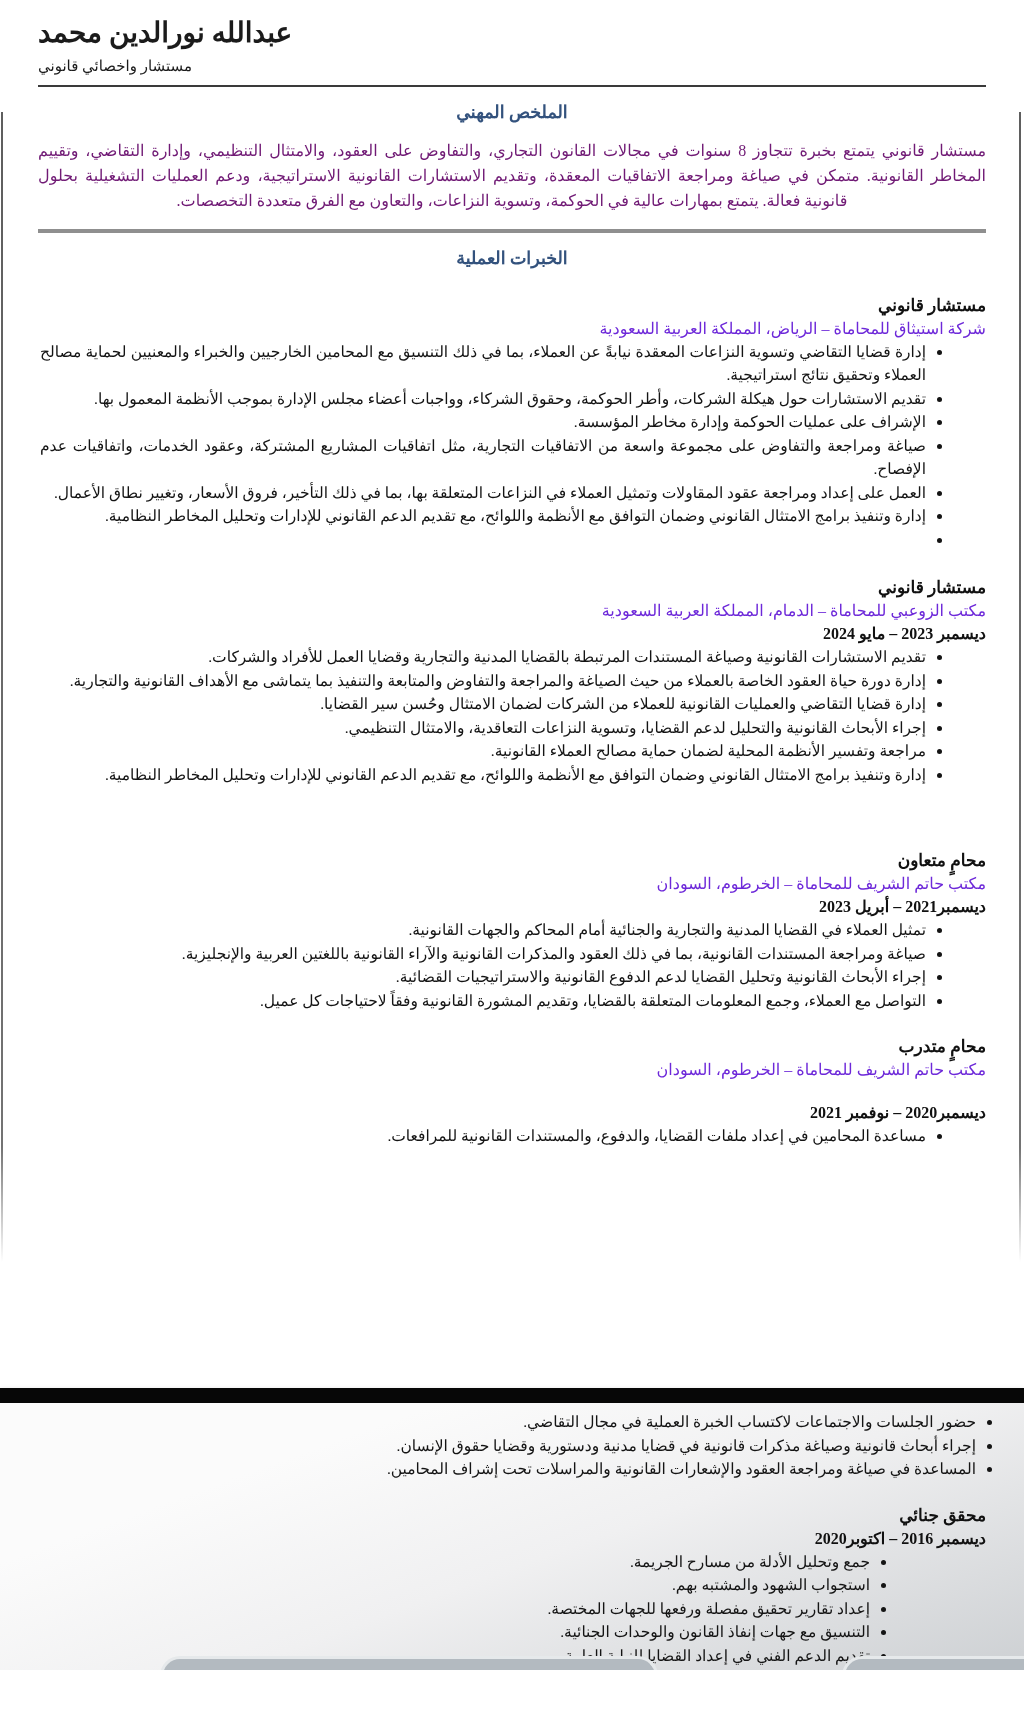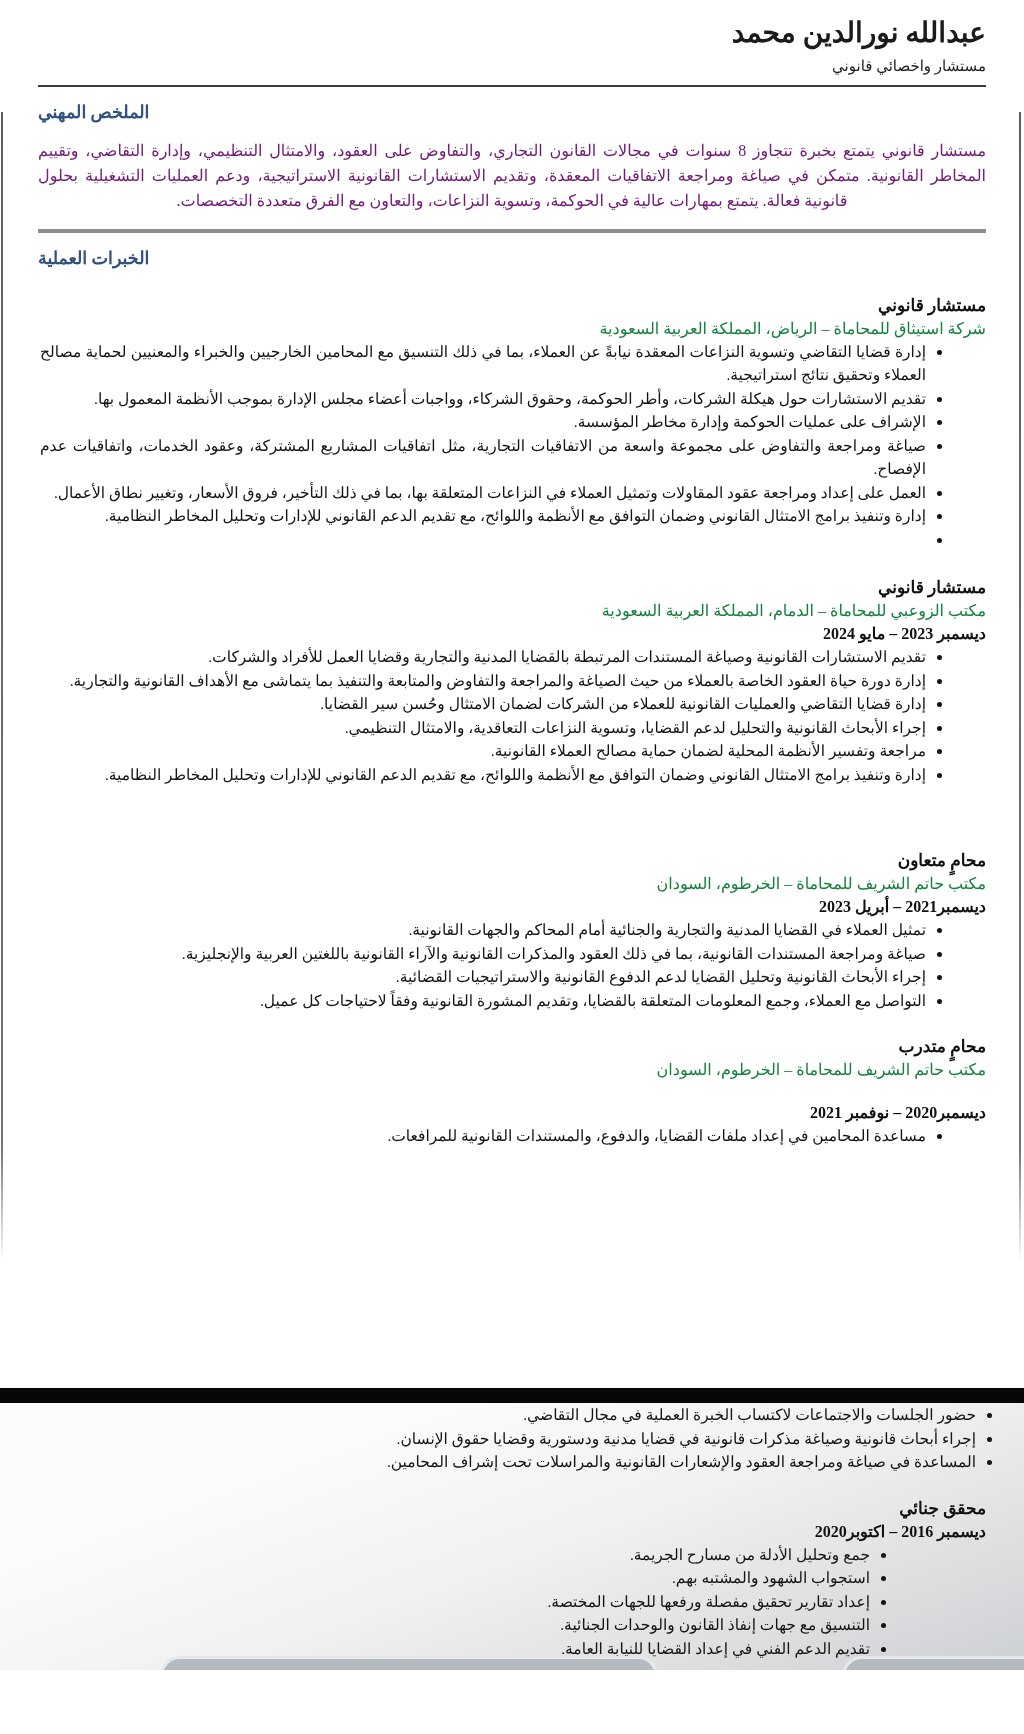--- a/index.html
+++ b/index.html
@@ -20,54 +20,54 @@
     box-sizing: border-box;
     padding: 14px 38px 0 38px;
   }
   .edge-line {
     position: absolute; top: 112px; width: 2px; height: 1150px;
     background: linear-gradient(to bottom, rgba(40,40,40,.75) 0%, rgba(40,40,40,.65) 90%, rgba(40,40,40,0) 100%);
   }
   .edge-line.left  { left: 1px; }
   .edge-line.right { left: 1019px; }
 
-  .cv-header { text-align: right; direction: rtl; }
+  .cv-header { text-align: left; direction: rtl; }
   .name { margin: 0; font-size: 28px; line-height: 38px; font-weight: bold; }
   .subtitle { font-size: 15px; line-height: 22px; margin-top: 3px; }
   .contact {
     direction: ltr; margin-top: 5px;
     font-family: "Liberation Sans", "DejaVu Sans", sans-serif;
     font-size: 15.5px; line-height: 24px; color: #222;
   }
   .contact .sep { margin: 0 6px; color: #333; }
   .email { color: #0853c6; text-decoration: underline; cursor: pointer; }
 
   .dark-rule {
     border: none; border-top: 2.5px solid #3a3a3a;
     margin: 8px 0 0 0;
   }
   .section-heading {
-    direction: rtl; text-align: left;
+    direction: rtl; text-align: center;
     color: #33527d; font-size: 17.5px; font-weight: bold;
     margin: 12px 0 0 0; line-height: 26px;
   }
   .summary {
     direction: rtl;
     text-align: justify; text-align-last: center;
     font-size: 16px; line-height: 25px;
     margin: 13px 0 0 0; color: #701a75;
   }
   .gray-rule {
     height: 3.5px; background: #8f8f8f; border: none;
     margin: 16px 0 0 0;
   }
 
   .job { direction: rtl; text-align: right; }
   .job-title { margin: 0; font-size: 17px; line-height: 22px; font-weight: bold; color: #111; }
-  .job-company { font-size: 16px; line-height: 23px; color: #15803d; }
+  .job-company { font-size: 16px; line-height: 23px; color: #6d28d9; }
   .job-dates { font-size: 16px; line-height: 23px; font-weight: bold; color: #111; }
   .dates-gap { margin-top: 20px; }
 
   ul.bullets {
     direction: rtl;
     margin: 0; padding: 0 60px 0 0;
     text-align: justify;
     list-style: disc;
   }
   ul.bullets li {
@@ -92,21 +92,21 @@
     width: 1024px; height: 15px;
     background: #070707;
     box-shadow: 0 3px 6px rgba(0,0,0,.25);
   }
 
   
   .page2 {
     position: absolute; top: 1403px; left: 0;
     width: 1024px; height: 267px;
     box-sizing: border-box;
-    padding: 0 38px;
+    padding: 7px 38px;
     background: linear-gradient(160deg, #fbfbfb 25%, #f0f0f1 55%, #cdd0d3 100%);
     overflow: hidden;
   }
   .cont-bullets { margin-top: 40px; }
   .job5 { margin-top: 24px; }
   .ul-j5 { margin-top: 26px; }
 
   .bottom-tab {
     position: absolute; bottom: -6px; height: 20px;
     background: #b3bac0;

